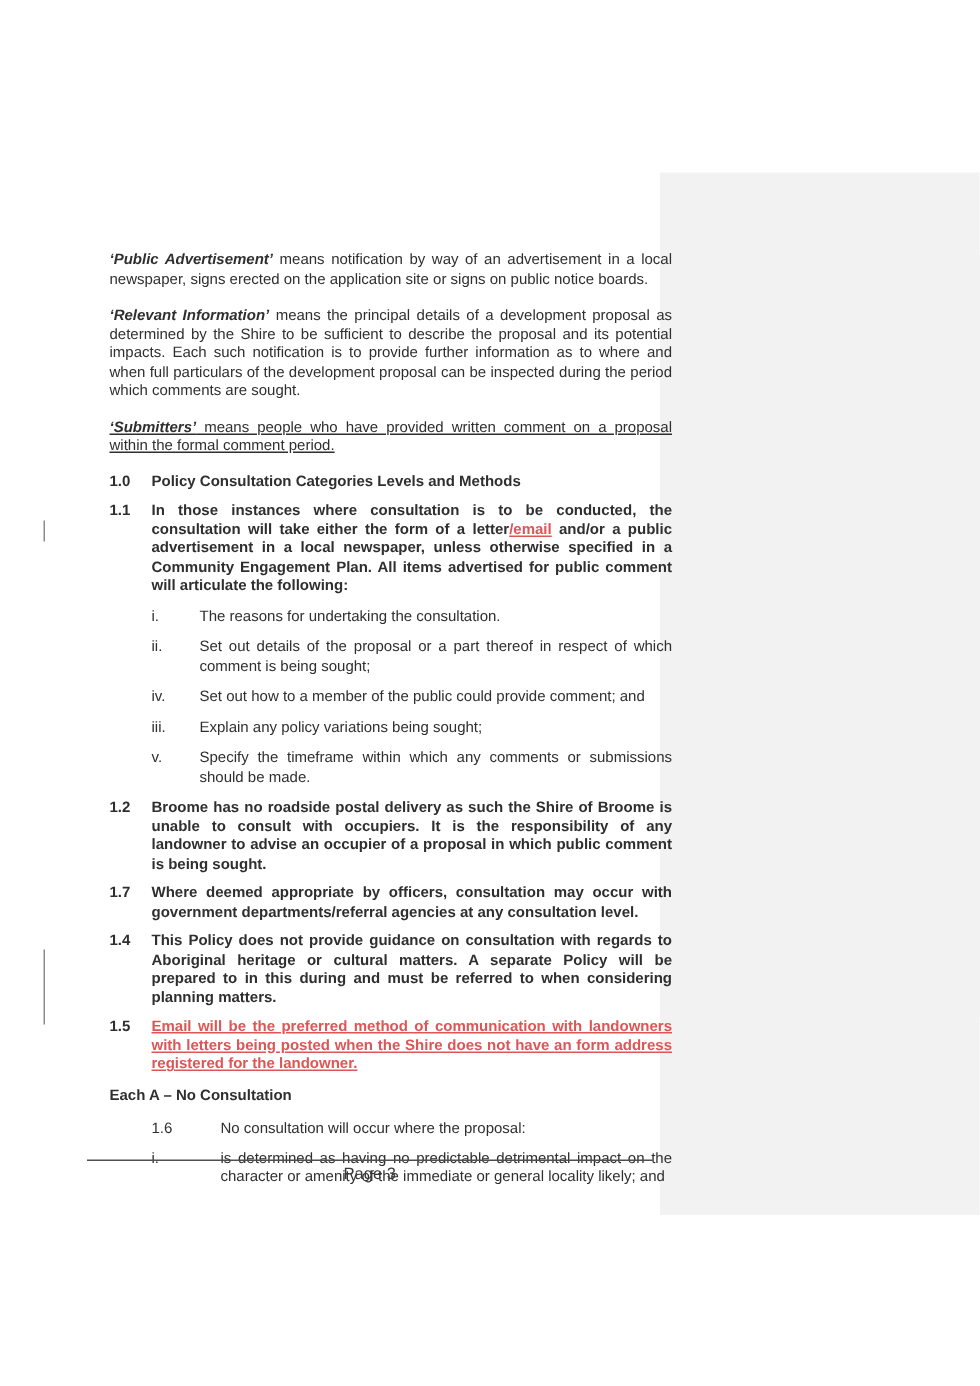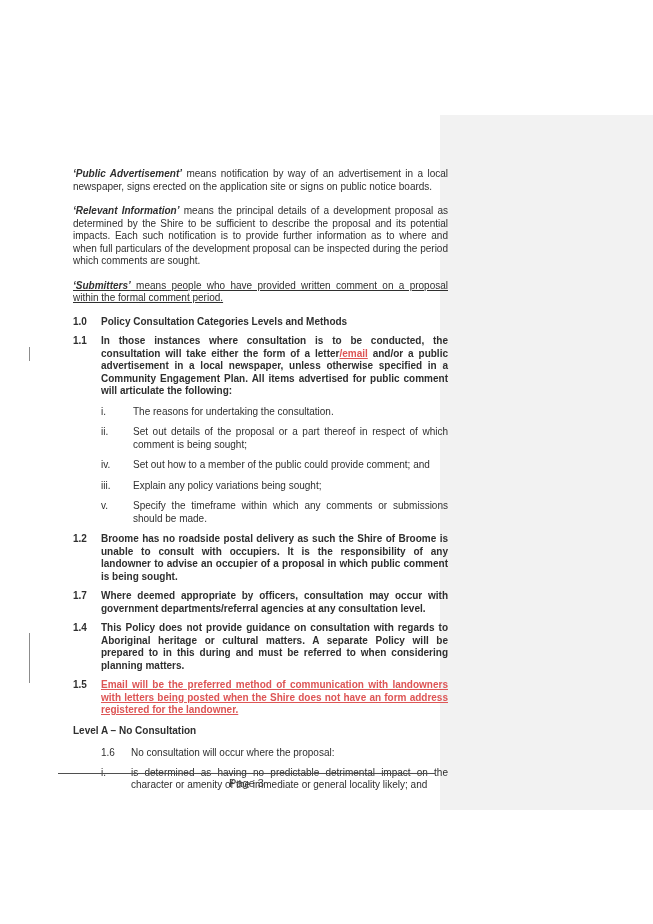--- a/index.html
+++ b/index.html
@@ -39,21 +39,21 @@
   .num-item { display: flex; margin-bottom: 7px; font-weight: bold; }
   .num-item .num { flex: 0 0 28px; }
   .num-item .body { flex: 1; text-align: justify; }
   .item-1-1 { margin-bottom: 8px; }
   .item-1-5 { margin-bottom: 8px; }
 
   .roman-item { display: flex; margin-left: 28px; margin-bottom: 8px; }
   .roman-item .num { flex: 0 0 32px; }
   .roman-item .body { flex: 1; text-align: justify; }
 
-  .sub-item { display: flex; margin-left: 28px; margin-bottom: 7px; }
+  .sub-item { display: flex; margin-left: 28px; margin-bottom: 7px; gap: 16px; }
   .sub-item .num { flex: 0 0 30px; }
   .sub-item .body { flex: 1; text-align: justify; }
 
   .insertion {
     color: var(--insertion-red, #dd5555);
     text-decoration: underline;
   }
 
   .level-heading { font-weight: bold; margin-bottom: 10px; }
 
@@ -140,21 +140,21 @@
     <div class="num-item">
       <span class="num">1.4</span>
       <span class="body">This Policy does not provide guidance on consultation with regards to Aboriginal heritage or cultural matters. A separate Policy will be prepared to in this during and must be referred to when considering planning matters.</span>
     </div>
 
     <div class="num-item item-1-5">
       <span class="num">1.5</span>
       <span class="body insertion">Email will be the preferred method of communication with landowners with letters being posted when the Shire does not have an form address registered for the landowner.</span>
     </div>
 
-    <div class="level-heading">Level A – No Consultation</div>
+    <div class="level-heading">Each A – No Consultation</div>
 
     <div class="sub-item">
       <span class="num">1.6</span>
       <span class="body">No consultation will occur where the proposal:</span>
     </div>
 
     <div class="sub-item">
       <span class="num">i.</span>
       <span class="body">is determined as having no predictable detrimental impact on the character or amenity of the immediate or general locality likely; and</span>
     </div>

